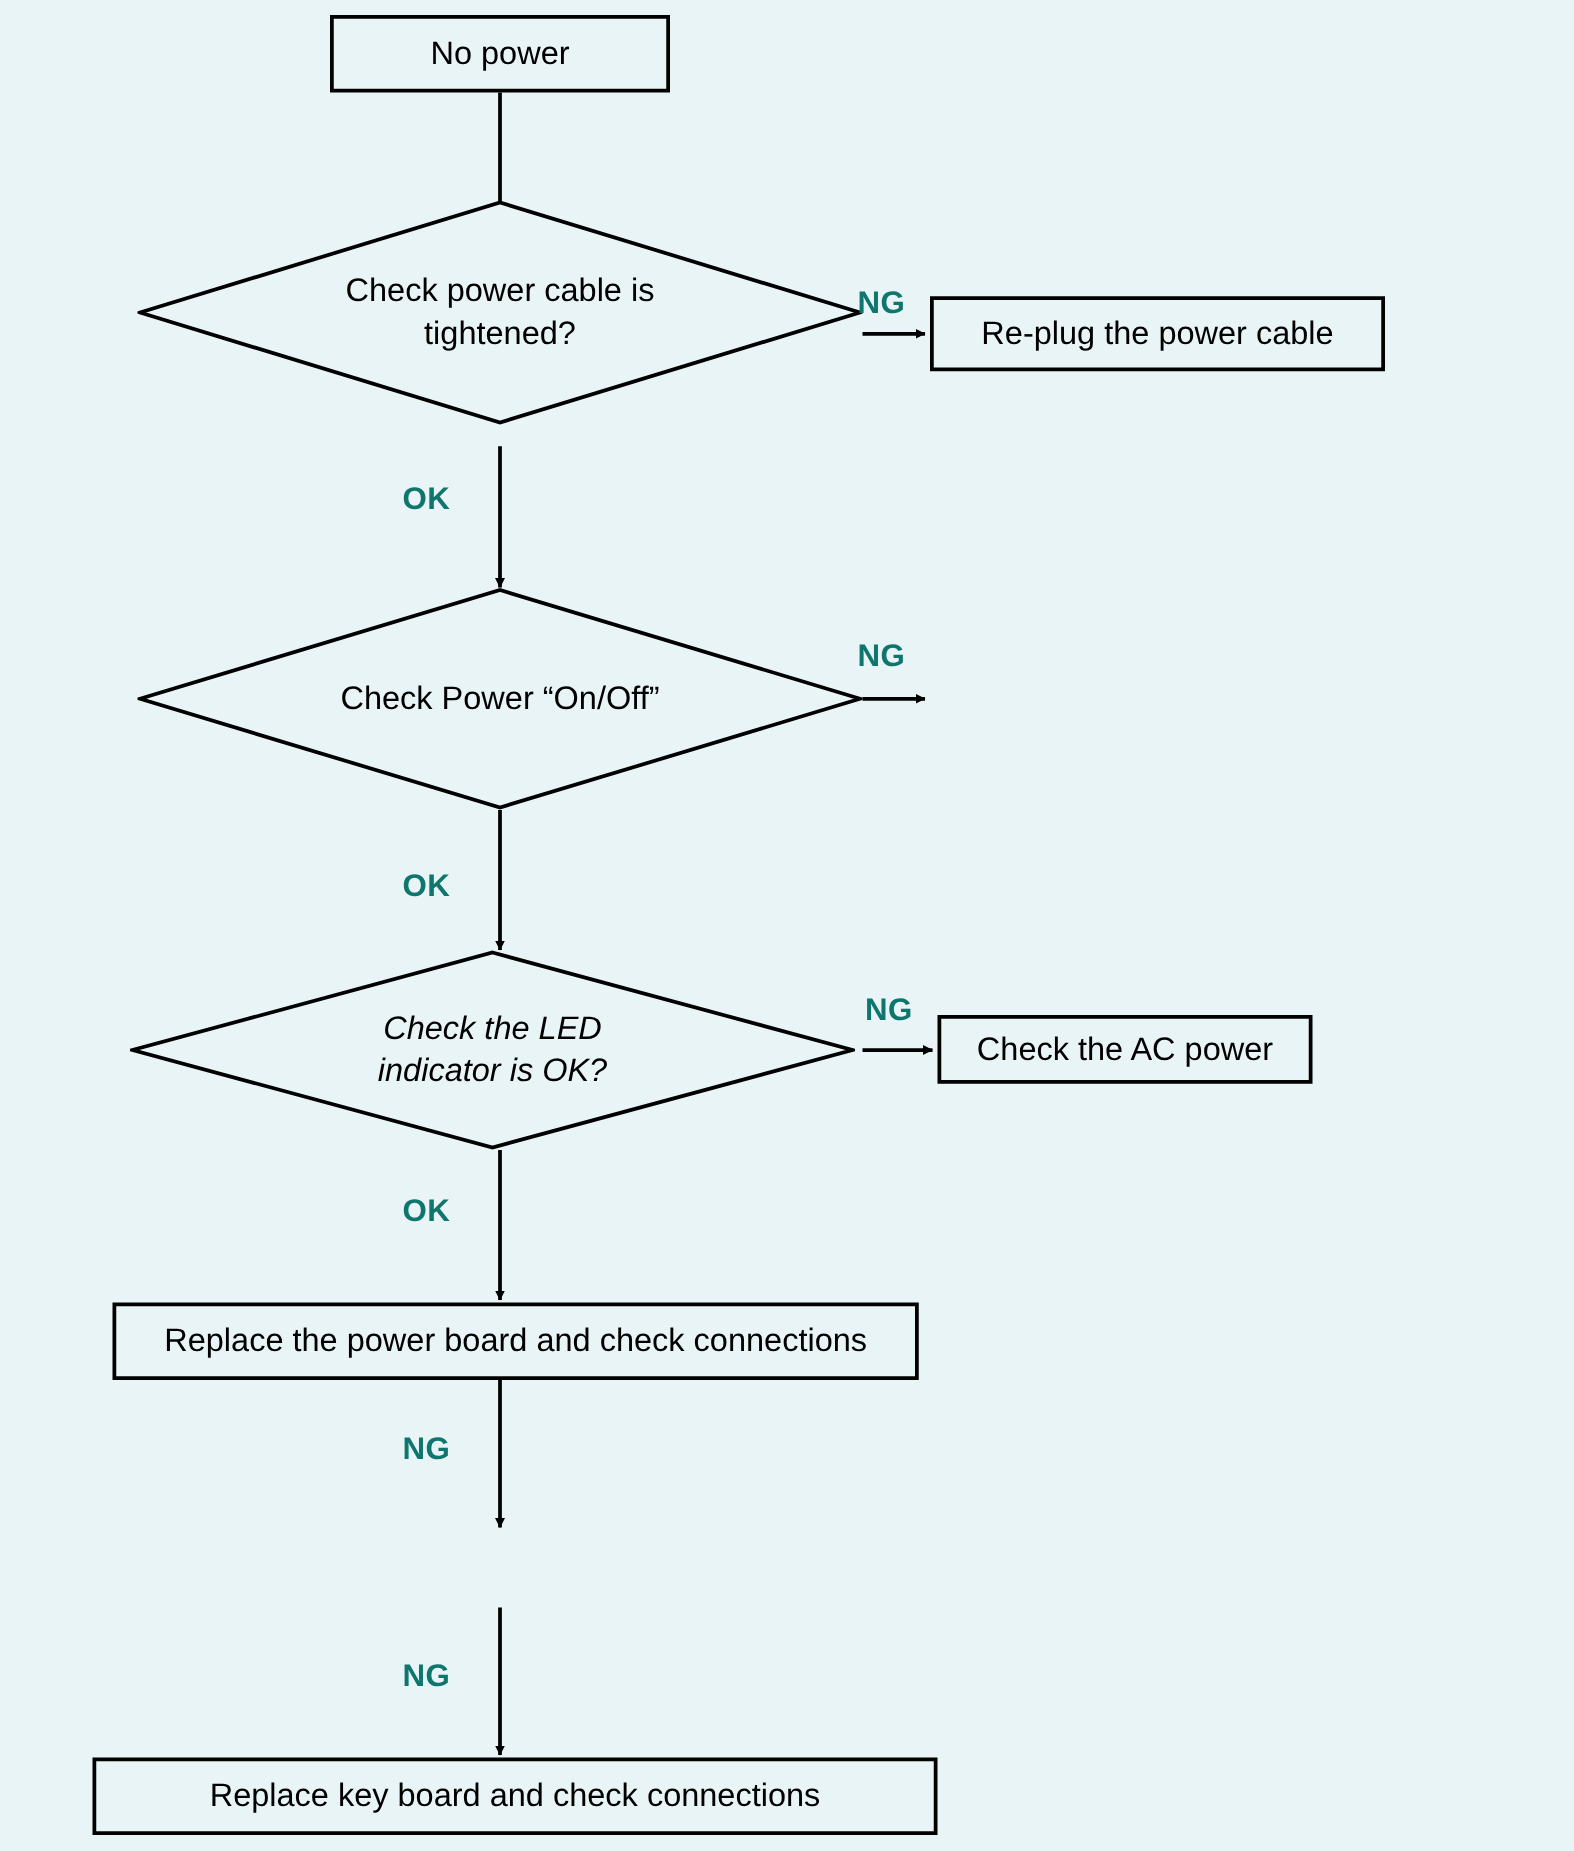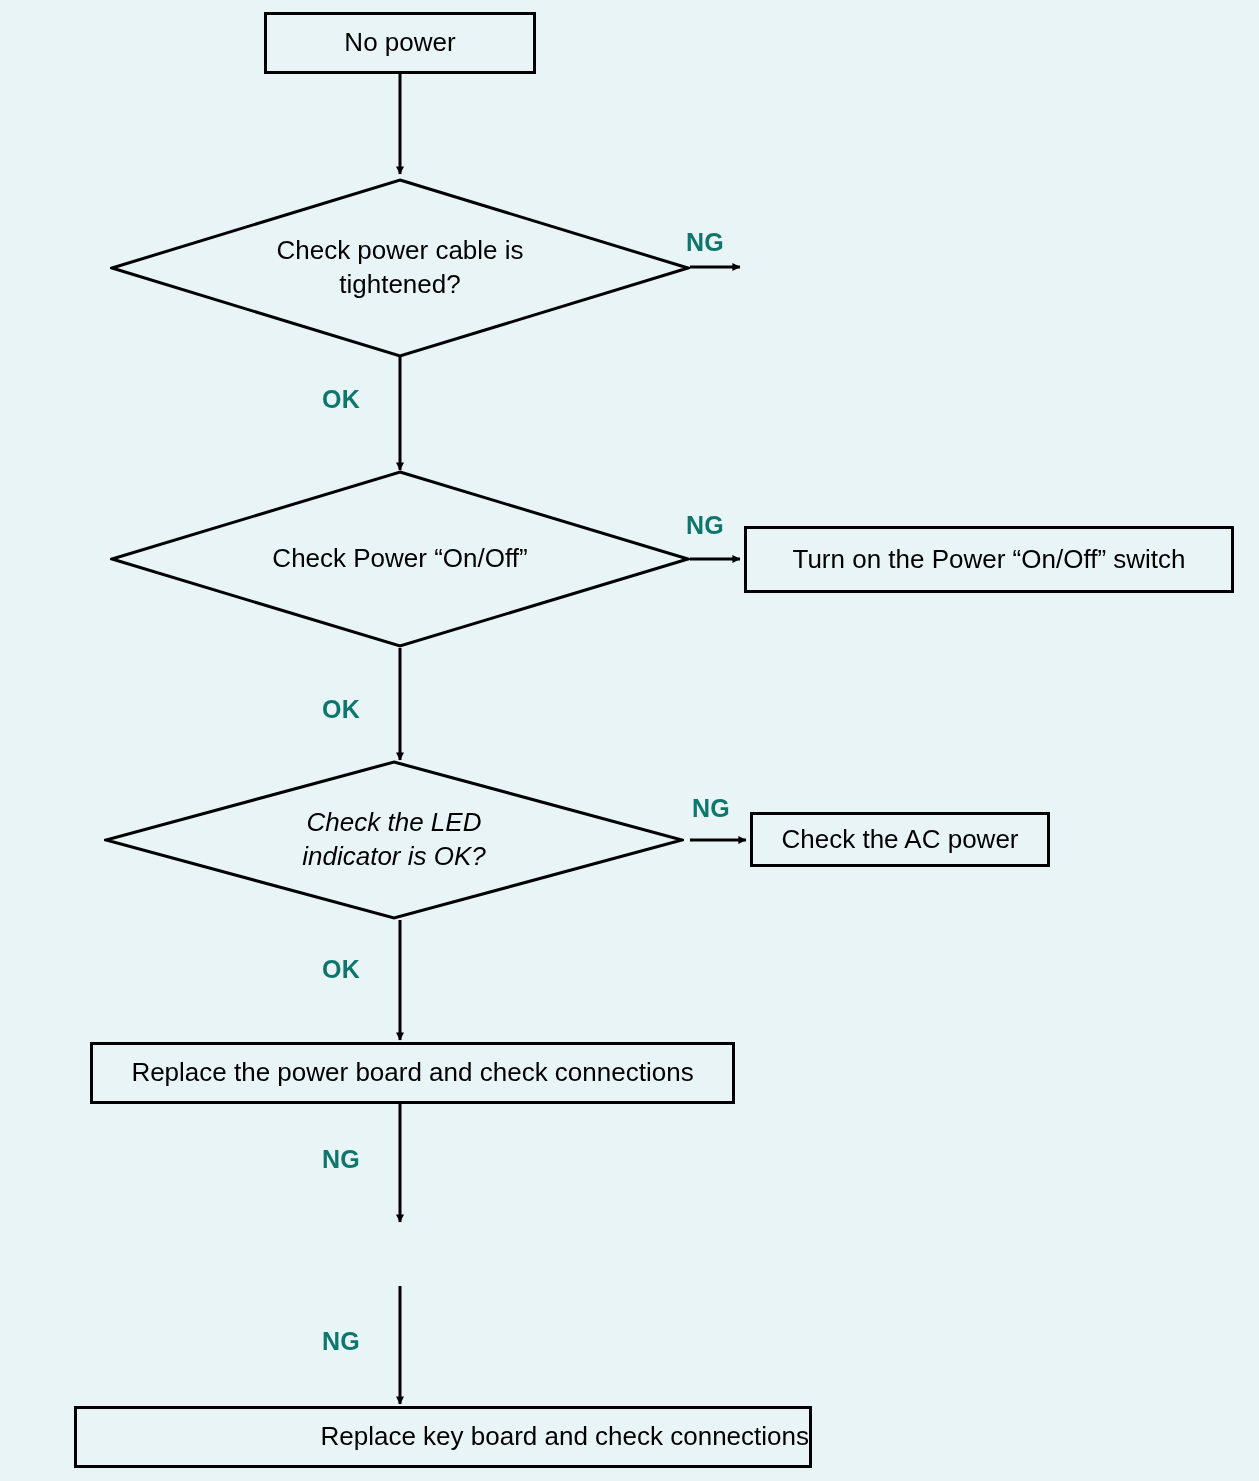--- a/index.html
+++ b/index.html
@@ -106,53 +106,53 @@
 
     <line x1="400" y1="1104" x2="400" y2="1222" stroke="#000" stroke-width="3" marker-end="url(#arrow)"></line>
 
     <line x1="400" y1="1286" x2="400" y2="1404" stroke="#000" stroke-width="3" marker-end="url(#arrow)"></line>
   </svg>
 
   <div class="node box" style="left:264px; top:12px; width:272px; height:62px;">
     <span>No power</span>
   </div>
 
-  <div class="diamond-wrap" style="left:110px; top:178px; width:580px; height:180px;">
+  <div class="diamond-wrap" style="left:110px; top:160px; width:580px; height:180px;">
     <svg width="580" height="180" viewBox="0 0 580 180">
       <polygon points="290,2 578,90 290,178 2,90" fill="#e9f4f6" stroke="#000" stroke-width="3"></polygon>
     </svg>
     <div class="diamond-label">
       <div>
         <div>Check power cable is</div>
         <div>tightened?</div>
       </div>
     </div>
   </div>
 
   <div class="edge-label" style="left:686px; top:228px;">NG</div>
 
+  <div class="node box" style="left:744px; top:237px; width:364px; height:60px;">
+    <span>Re-plug the power cable</span>
+  </div>
 
   <div class="edge-label" style="left:322px; top:385px;">OK</div>
 
   <div class="diamond-wrap" style="left:110px; top:470px; width:580px; height:178px;">
     <svg width="580" height="178" viewBox="0 0 580 178">
       <polygon points="290,2 578,89 290,176 2,89" fill="#e9f4f6" stroke="#000" stroke-width="3"></polygon>
     </svg>
     <div class="diamond-label">
       <div>
         <div>Check Power “On/Off”</div>
       </div>
     </div>
   </div>
 
   <div class="edge-label" style="left:686px; top:511px;">NG</div>
 
-  <div class="node box" style="left:744px; top:526px; width:490px; height:67px;">
-    <span>Turn on the Power “On/Off” switch</span>
-  </div>
 
   <div class="edge-label" style="left:322px; top:695px;">OK</div>
 
   <div class="diamond-wrap" style="left:104px; top:760px; width:580px; height:160px;font-style:italic;">
     <svg width="580" height="160" viewBox="0 0 580 160">
       <polygon points="290,2 578,80 290,158 2,80" fill="#e9f4f6" stroke="#000" stroke-width="3"></polygon>
     </svg>
     <div class="diamond-label">
       <div>
         <div>Check the LED</div>
@@ -171,17 +171,17 @@
 
   <div class="node box" style="left:74px; top:1042px; width:645px; height:62px;margin-left:16px;">
     <span>Replace the power board and check connections</span>
   </div>
 
   <div class="edge-label" style="left:322px; top:1145px;">NG</div>
 
 
   <div class="edge-label" style="left:322px; top:1327px;">NG</div>
 
-  <div class="node box" style="left:74px; top:1406px; width:738px; height:62px;justify-content:flex-end;">
+  <div class="node box" style="left:74px; top:1406px; width:676px; height:62px;">
     <span>Replace key board and check connections</span>
   </div>
 
 </div>
 
 </body></html>

